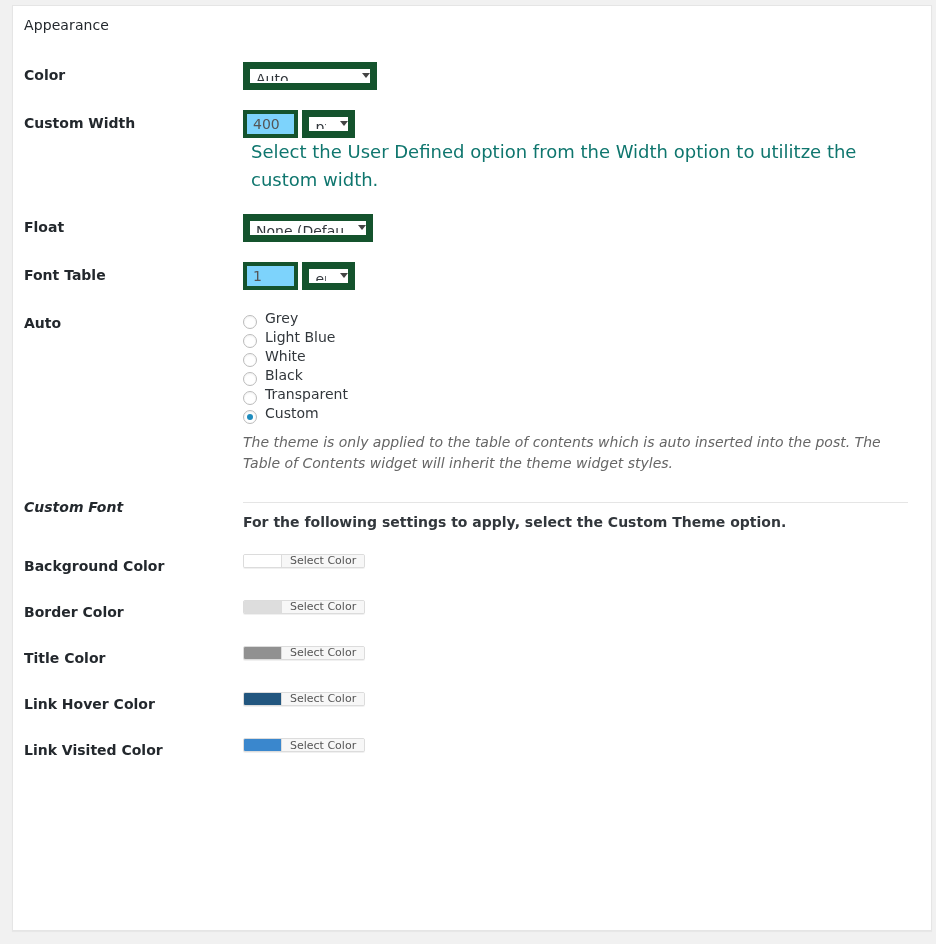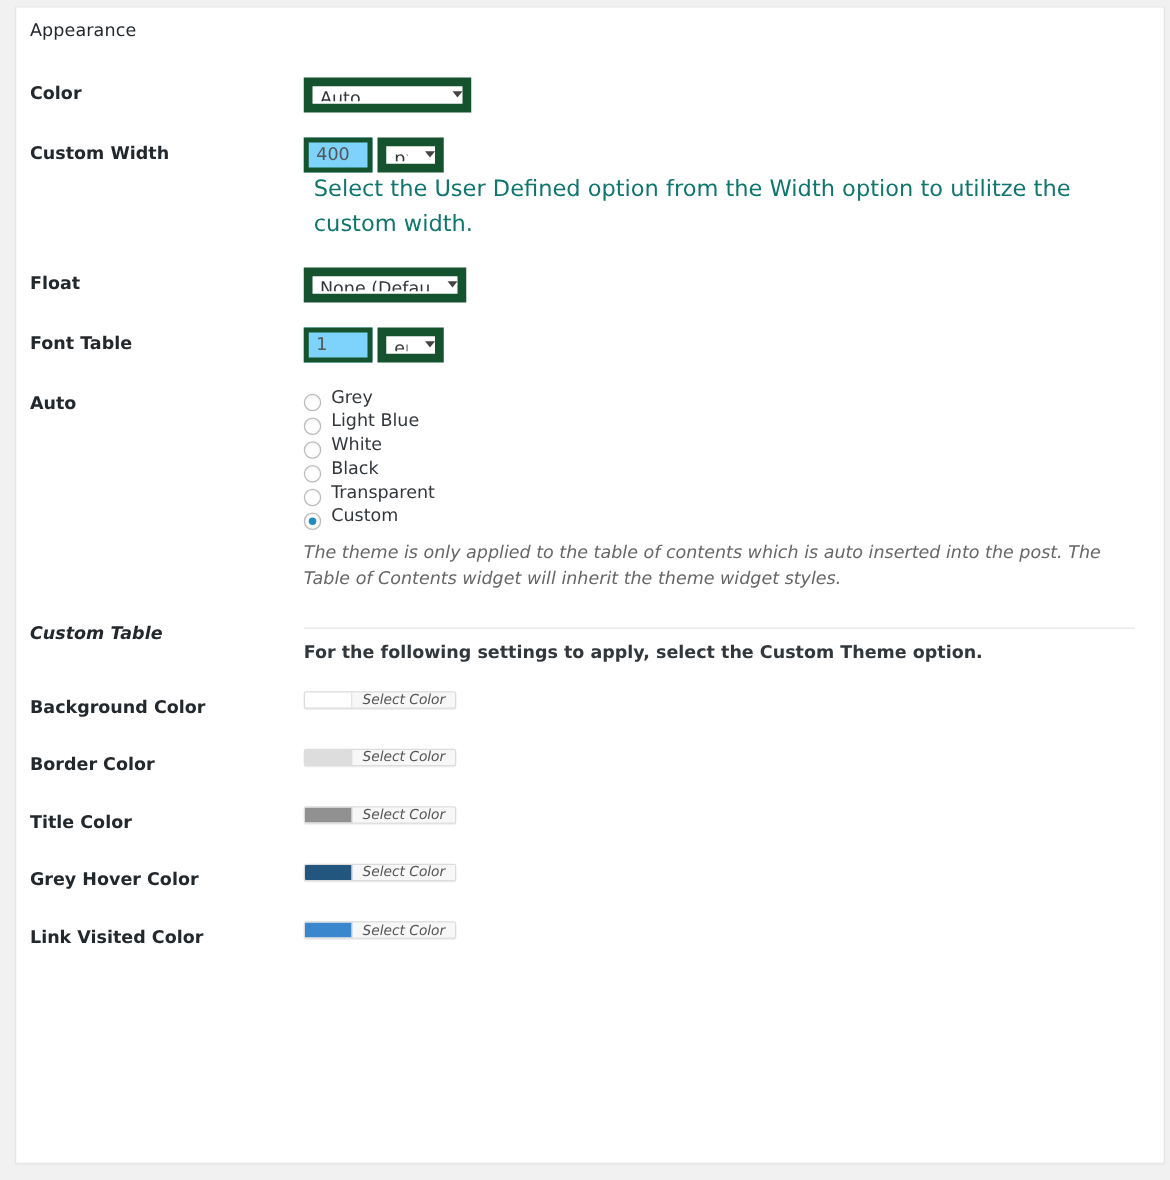--- a/index.html
+++ b/index.html
@@ -169,21 +169,20 @@
   
   .colorbtn {
     display: inline-flex;
     align-items: stretch;
     border: 1px solid #dcdcdc;
     background: #f7f7f7;
     height: 14px;
     border-radius: 2px;
     overflow: hidden;
     box-shadow: 0 1px 0 rgba(0,0,0,.06);
-    font-style: italic;
   }
   .colorbtn .swatch {
     width: 38px;
     border-right: 1px solid #dcdcdc;
   }
   .colorbtn .label {
     display: flex;
     align-items: center;
     padding: 0 8px;
     font-size: 11px;
@@ -280,21 +279,21 @@
               <div class="radio-row">
                 <span class="radio checked"></span>
                 <span class="radio-label">Custom</span>
               </div>
             </div>
           <div class="note">The theme is only applied to the table of contents which is auto inserted into the post. The Table of Contents widget will inherit the theme widget styles.</div>
         </td>
       </tr>
 
       <tr>
-        <th class="sub-head">Custom Table</th>
+        <th class="sub-head">Custom Font</th>
         <td>
           <hr class="divider">
           <div class="lead">For the following settings to apply, select the Custom Theme option.</div>
         </td>
       </tr>
 
     </tbody>
     <tbody id="color-rows">
         <tr>
           <th>Background Color</th>
@@ -311,21 +310,21 @@
             </div></td>
         </tr>
         <tr>
           <th>Title Color</th>
           <td><div class="colorbtn">
               <div class="swatch" style="background: rgb(145, 145, 145);"></div>
               <div class="label">Select Color</div>
             </div></td>
         </tr>
         <tr>
-          <th>Grey Hover Color</th>
+          <th>Link Hover Color</th>
           <td><div class="colorbtn">
               <div class="swatch" style="background: rgb(34, 86, 127);"></div>
               <div class="label">Select Color</div>
             </div></td>
         </tr>
         <tr>
           <th>Link Visited Color</th>
           <td><div class="colorbtn">
               <div class="swatch" style="background: rgb(58, 135, 205);"></div>
               <div class="label">Select Color</div>

